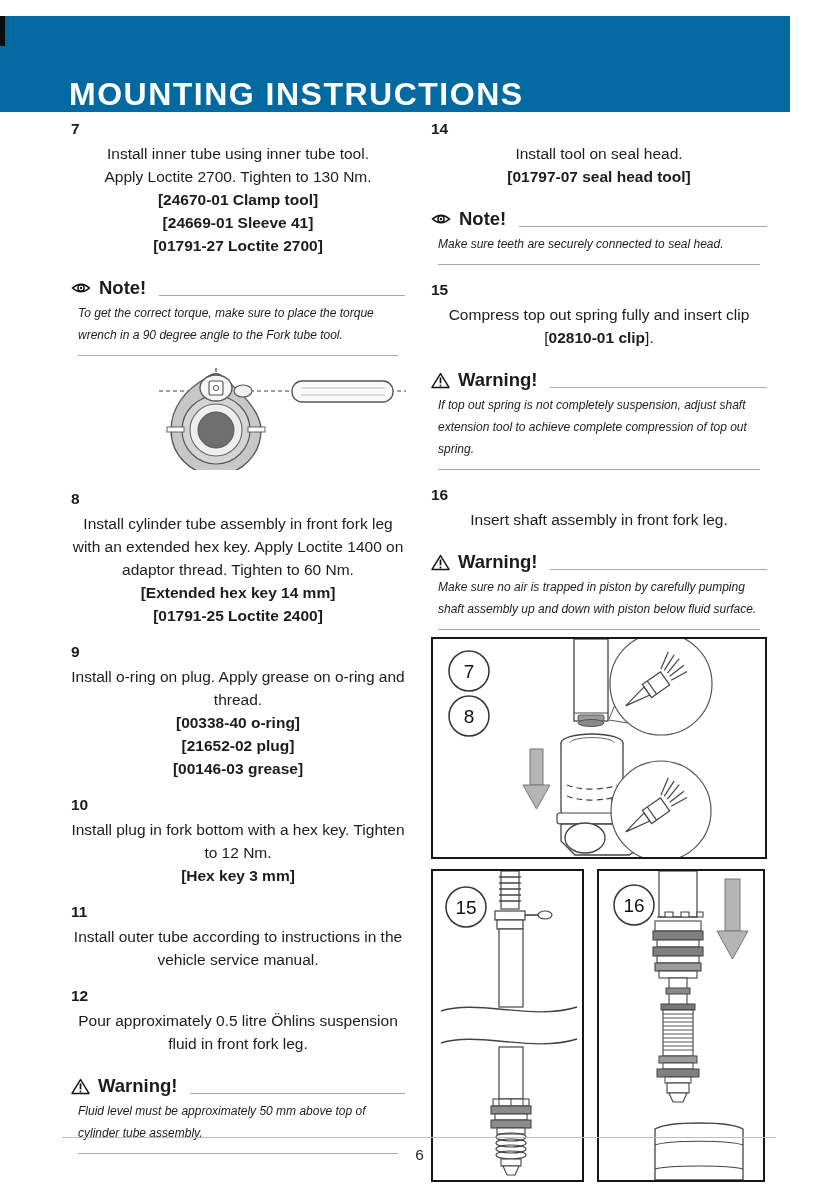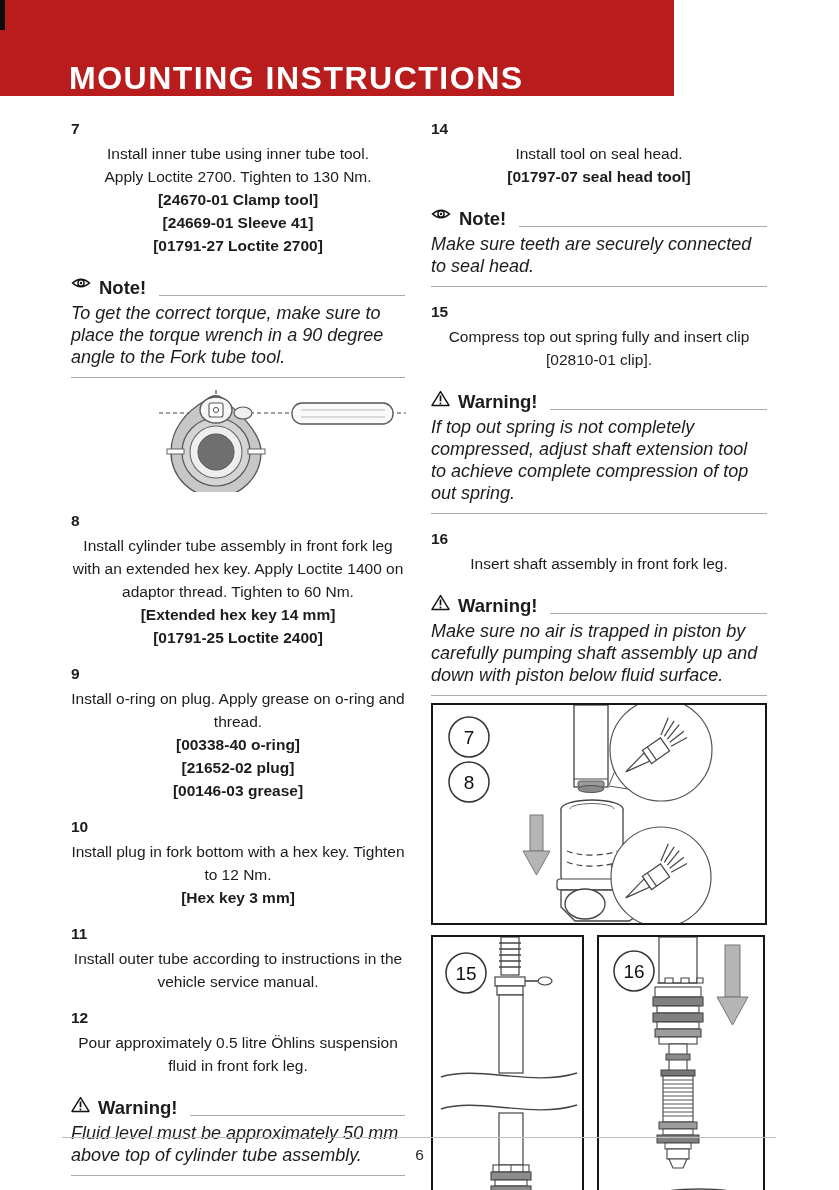--- a/index.html
+++ b/index.html
@@ -2,43 +2,43 @@
 <html><head>
 <meta charset="utf-8">
 <style>
   html,body{margin:0;padding:0;background:#e8e8e8;}
   .page{
     position:relative;width:839px;height:1190px;margin:0 auto;
     background:#ffffff;overflow:hidden;
     font-family:"Liberation Sans","DejaVu Sans",sans-serif;color:#1c1c1c;
   }
   
-  .header{position:absolute;top:0;left:0;width:674px;height:96px;background:#b91c1c;}
+  .header{position:absolute;top:16px;left:0;width:790px;height:96px;background:#0369a1;}
   .header .title{
     position:absolute;left:69px;bottom:2px;color:#ffffff;font-weight:700;
     font-size:32px;letter-spacing:1.5px;line-height:1;white-space:nowrap;
   }
   .edge-mark{position:absolute;top:0;left:0;width:5px;height:30px;background:#0d0d0d;}
   
   .main{position:absolute;top:96px;left:0;display:flex;padding:16px 0 0 71px;gap:26px;}
   .col-left{width:334px;}
   .col-right{width:336px;}
   .step{margin-top:14px;}
   .step:first-child{margin-top:6px;}
   .step-num{font-weight:700;font-size:15.5px;line-height:21px;margin-bottom:3px;}
   p.body{margin:0;font-size:15.5px;line-height:23px;text-align:center;}
   p.tool-line{font-weight:700;}
-  .bold{font-weight:400;margin-top:32px;}
+  .bold{font-weight:700;margin-top:32px;}
   
   .callout{margin-top:19px;}
-  .callout-head{display:flex;gap:8px;}
+  .callout-head{display:flex;align-items:center;gap:8px;}
   .callout-label{font-weight:700;font-size:18.5px;line-height:24px;}
   .head-rule{flex:1;border-bottom:1.4px solid #a9a9a9;align-self:flex-end;margin:0 0 4px 5px;}
   .callout-body{
-    margin:2px 0 0;font-style:italic;font-size:18px;line-height:22px;
+    margin:2px 7px 0;font-style:italic;font-size:12px;line-height:22px;
     border-bottom:1.4px solid #a9a9a9;padding-bottom:9px;
   }
   .co-icon{flex:none;display:inline-flex;}
   
   .fig-torque{margin:8px 0 0 38px;}
   .figbox{border:2px solid #161616;background:#fff;box-sizing:border-box;}
   .figbox.fb-insert{margin-top:7px;width:336px;height:222px;}
   .fig-row{display:flex;gap:13px;margin-top:10px;}
   .figbox.fb-15{width:153px;height:313px;}
   .figbox.fb-16{width:168px;height:313px;}
@@ -163,21 +163,21 @@
         <section class="callout">
           <div class="callout-head">
   <svg class="co-icon" width="19" height="17" viewBox="0 0 20 18">
     <path d="M10,1.6 L19,16.4 L1,16.4 Z" fill="none" stroke="#111" stroke-width="1.5" stroke-linejoin="round"></path>
     <rect x="9.1" y="5.8" width="1.8" height="6.2" fill="#111"></rect>
     <rect x="9.1" y="13.4" width="1.8" height="1.8" fill="#111"></rect>
   </svg>
 <span class="callout-label">Warning!</span>
             <div class="head-rule"></div>
           </div>
-          <p class="callout-body">If top out spring is not completely compressed, adjust shaft extension tool to achieve complete compression of top out spring.</p>
+          <p class="callout-body">If top out spring is not completely suspension, adjust shaft extension tool to achieve complete compression of top out spring.</p>
         </section>
         <section class="step">
           <div class="step-num">16</div>
           <p class="body">Insert shaft assembly in front fork leg.</p>
         </section>
         <section class="callout">
           <div class="callout-head">
   <svg class="co-icon" width="19" height="17" viewBox="0 0 20 18">
     <path d="M10,1.6 L19,16.4 L1,16.4 Z" fill="none" stroke="#111" stroke-width="1.5" stroke-linejoin="round"></path>
     <rect x="9.1" y="5.8" width="1.8" height="6.2" fill="#111"></rect>

